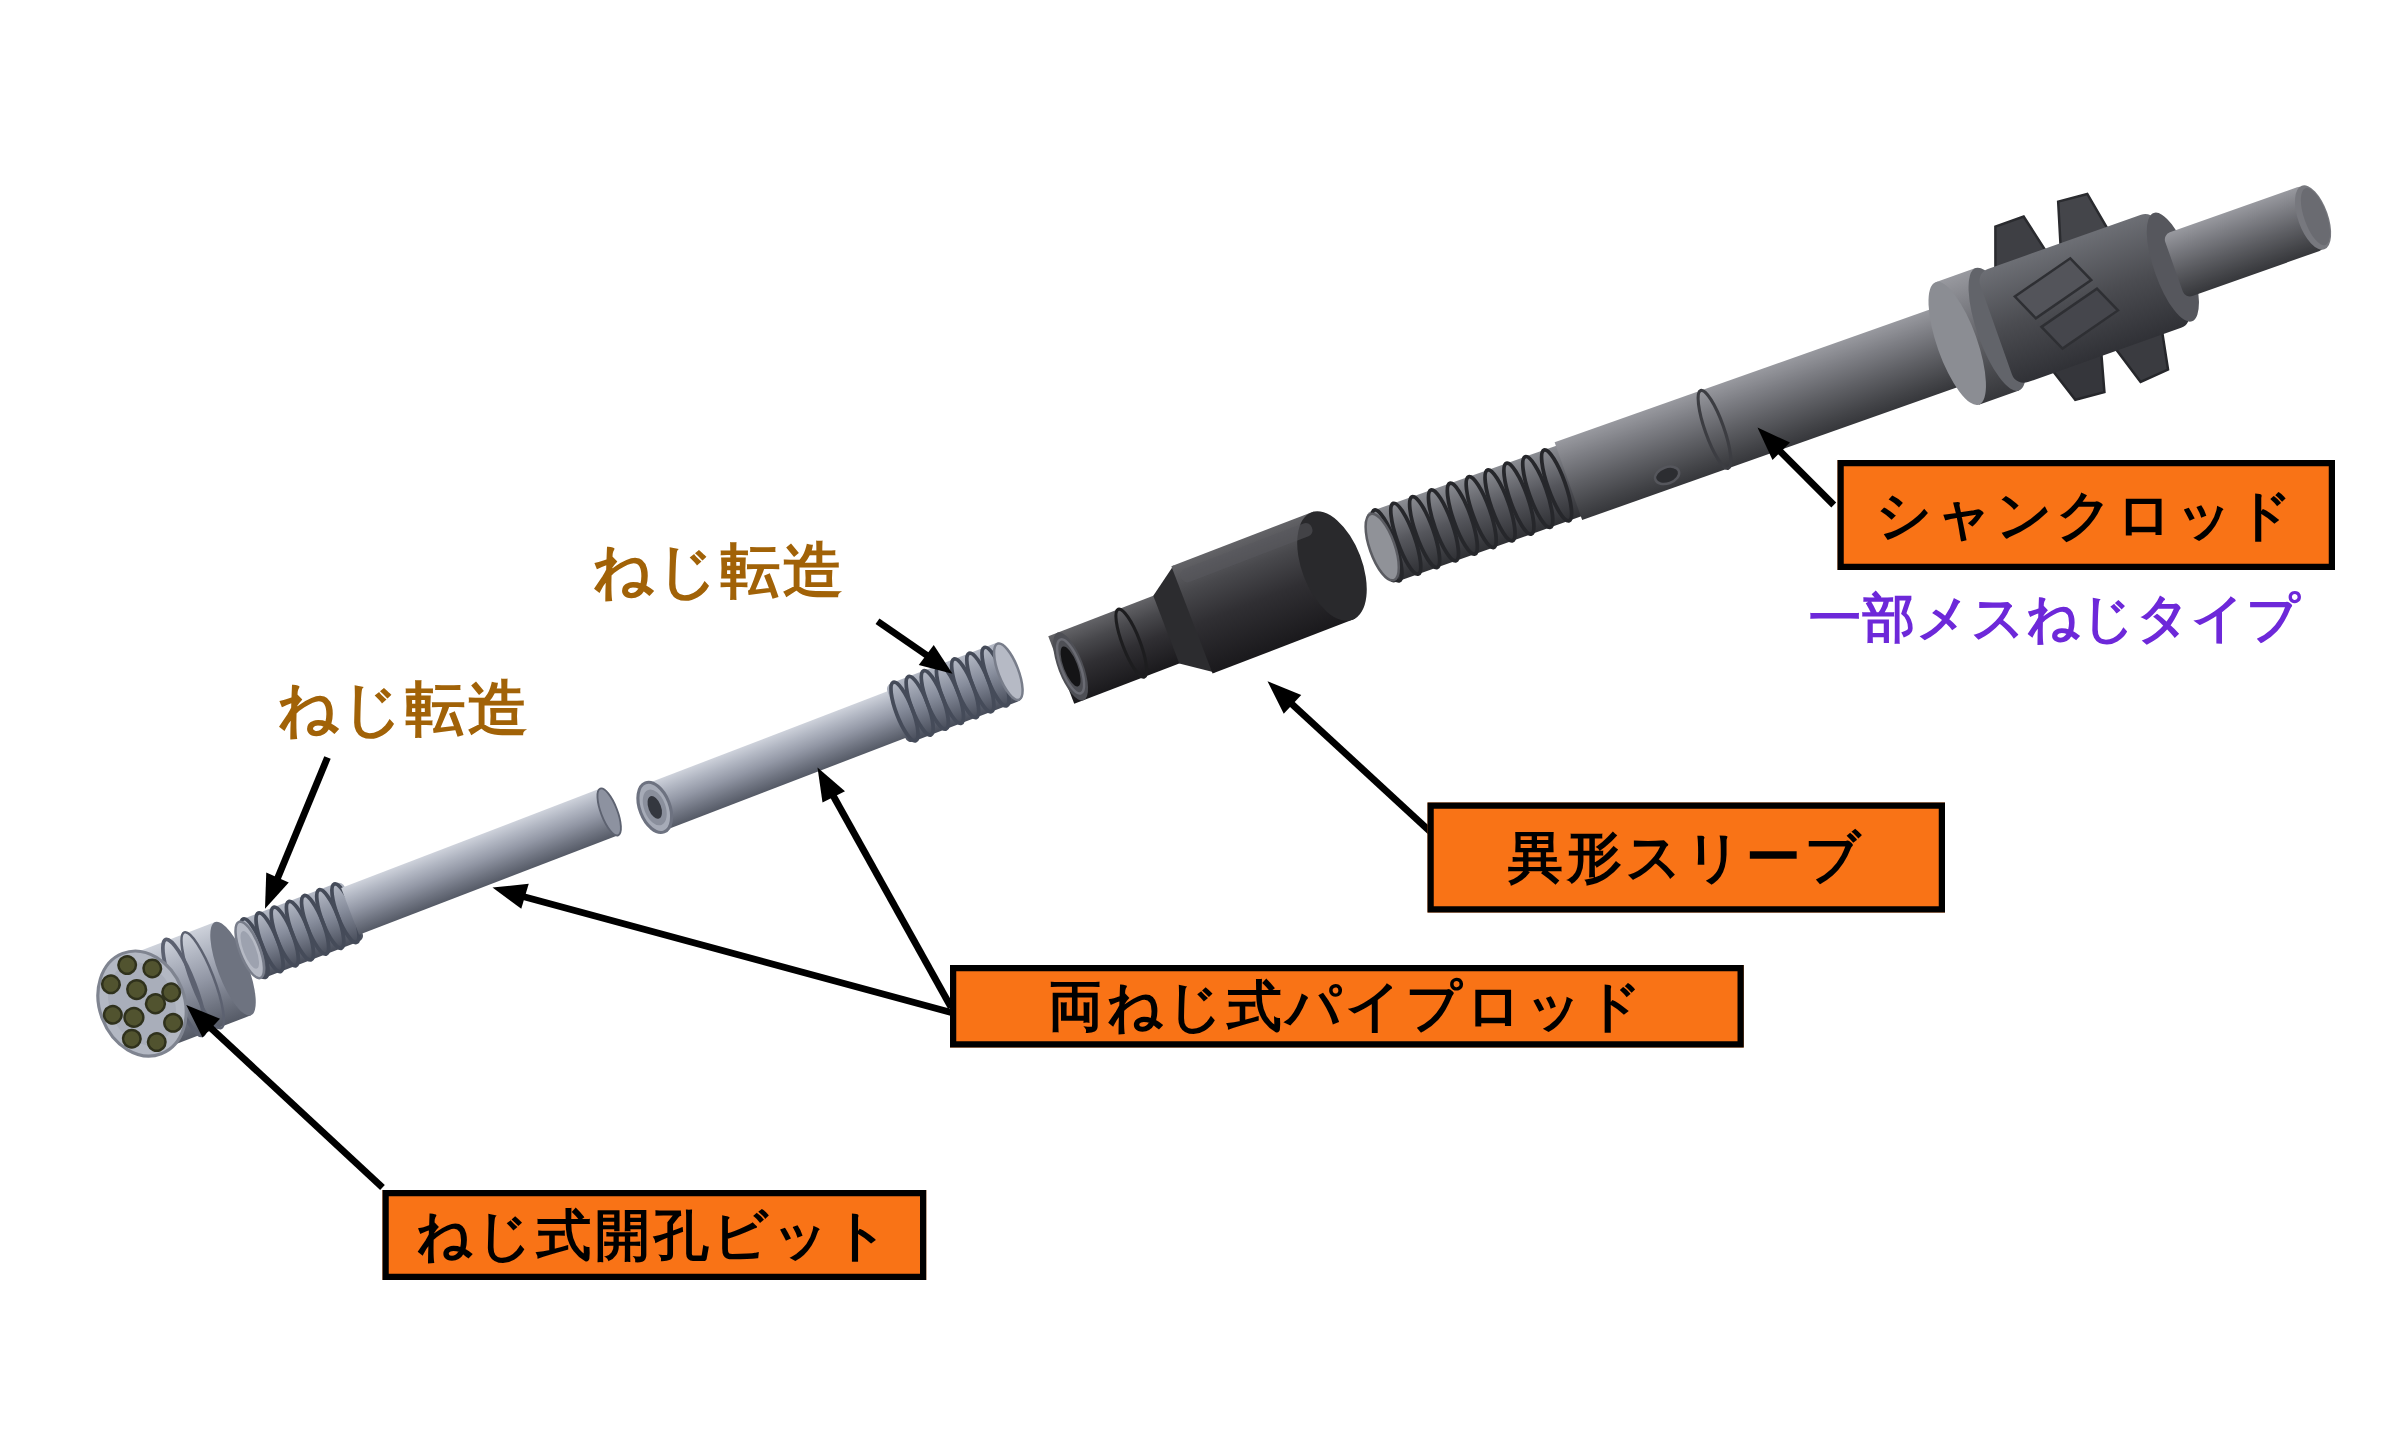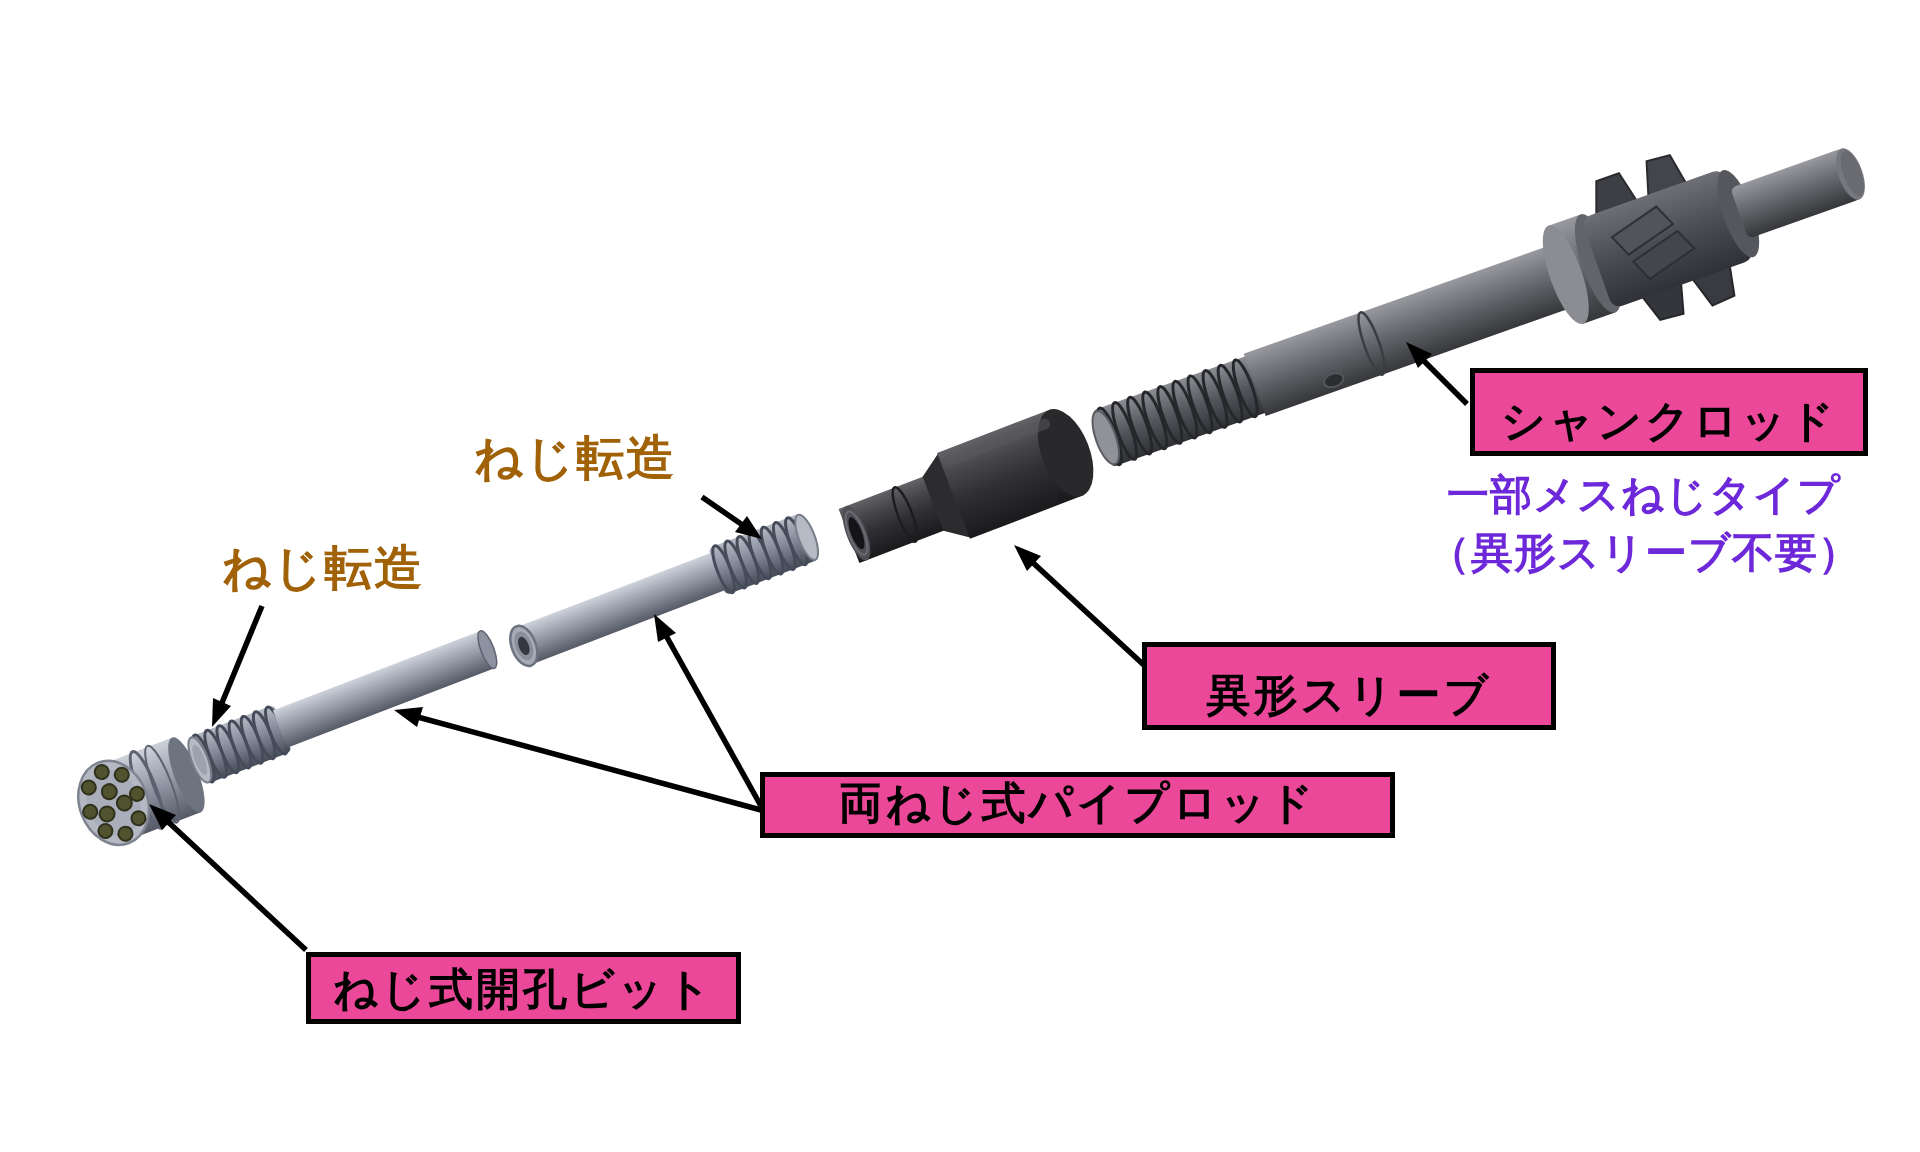--- a/index.html
+++ b/index.html
@@ -10,22 +10,22 @@
   #drawing{position:absolute;left:0;top:0;}
   .plain-label{
     position:absolute;color:#a16207;font-weight:700;font-size:48px;line-height:1.1;
     white-space:nowrap;letter-spacing:2px;
   }
   .note-label{
     position:absolute;color:#6d28d9;font-weight:700;font-size:42px;line-height:1.2;
     white-space:nowrap;letter-spacing:1px;
   }
   .callout-box{
-    position:absolute;border:5px solid #000;background:#ec4899;
-    display:flex;align-items:flex-end;justify-content:center;
+    position:absolute;border:5px solid #000;background:#f97316;
+    display:flex;align-items:center;justify-content:center;
     color:#000;font-weight:700;font-size:44px;white-space:nowrap;letter-spacing:3px;
     box-sizing:border-box;
   }
 </style>
 </head>
 <body>
 
 <div id="stage">
 
   <svg id="drawing" width="1920" height="1152" viewBox="0 0 1920 1152" xmlns="http://www.w3.org/2000/svg">
@@ -216,21 +216,20 @@
   <div class="plain-label" style="left:474px;top:432px;">ねじ転造</div>
 
   <div class="plain-label" style="left:222px;top:542px;">ねじ転造</div>
 
   <div class="callout-box" style="left:1470px;top:368px;width:398px;height:88px;">
     <span>シャンクロッド</span>
   </div>
 
   <div class="note-label" style="left:1447px;top:470px;">一部メスねじタイプ</div>
 
-  <div class="note-label" style="left:1428px;top:528px;">（異形スリーブ不要）</div>
 
   <div class="callout-box" style="left:1142px;top:642px;width:414px;height:88px;">
     <span>異形スリーブ</span>
   </div>
 
   <div class="callout-box" style="left:760px;top:772px;width:635px;height:66px;">
     <span>両ねじ式パイプロッド</span>
   </div>
 
   <div class="callout-box" style="left:306px;top:952px;width:435px;height:72px;">

